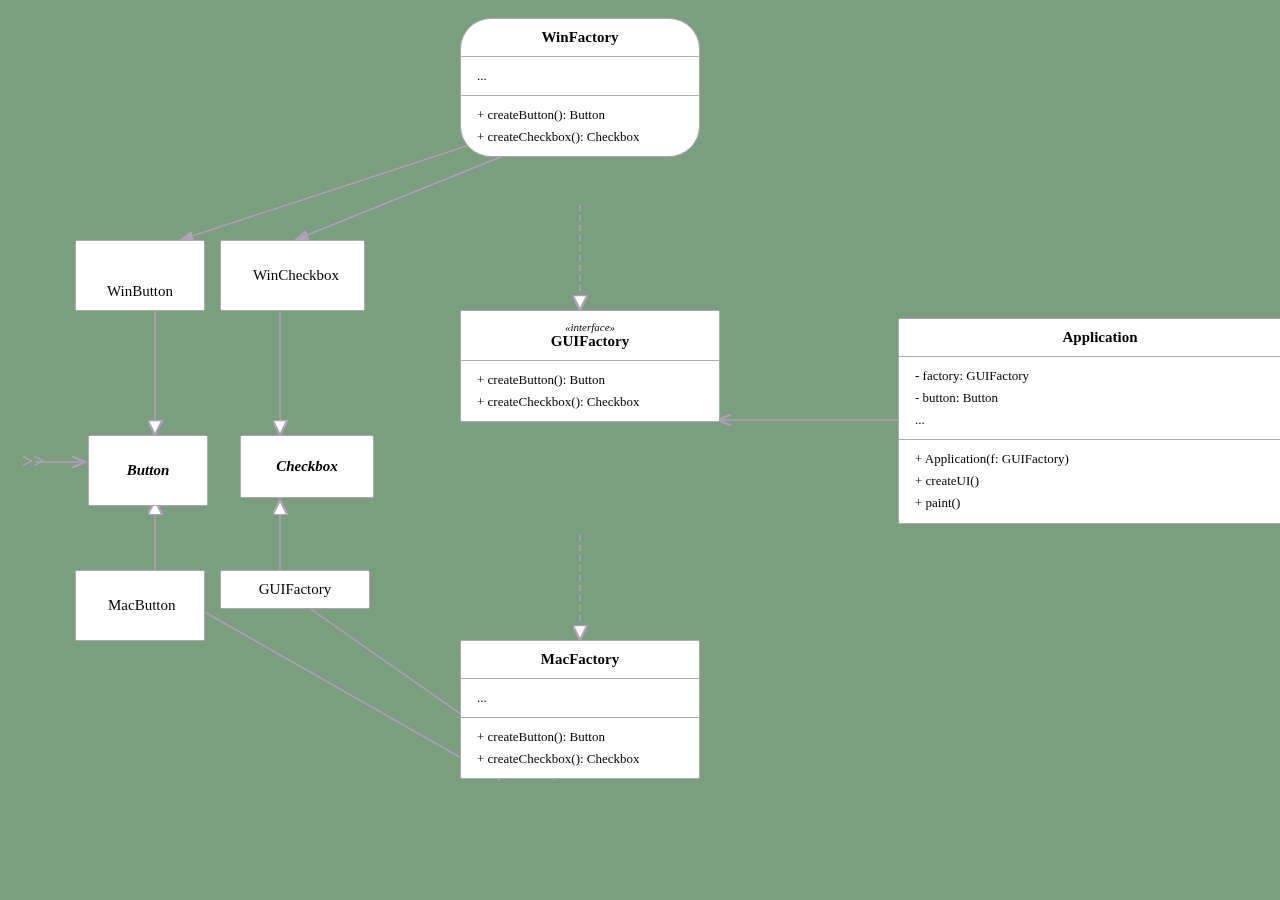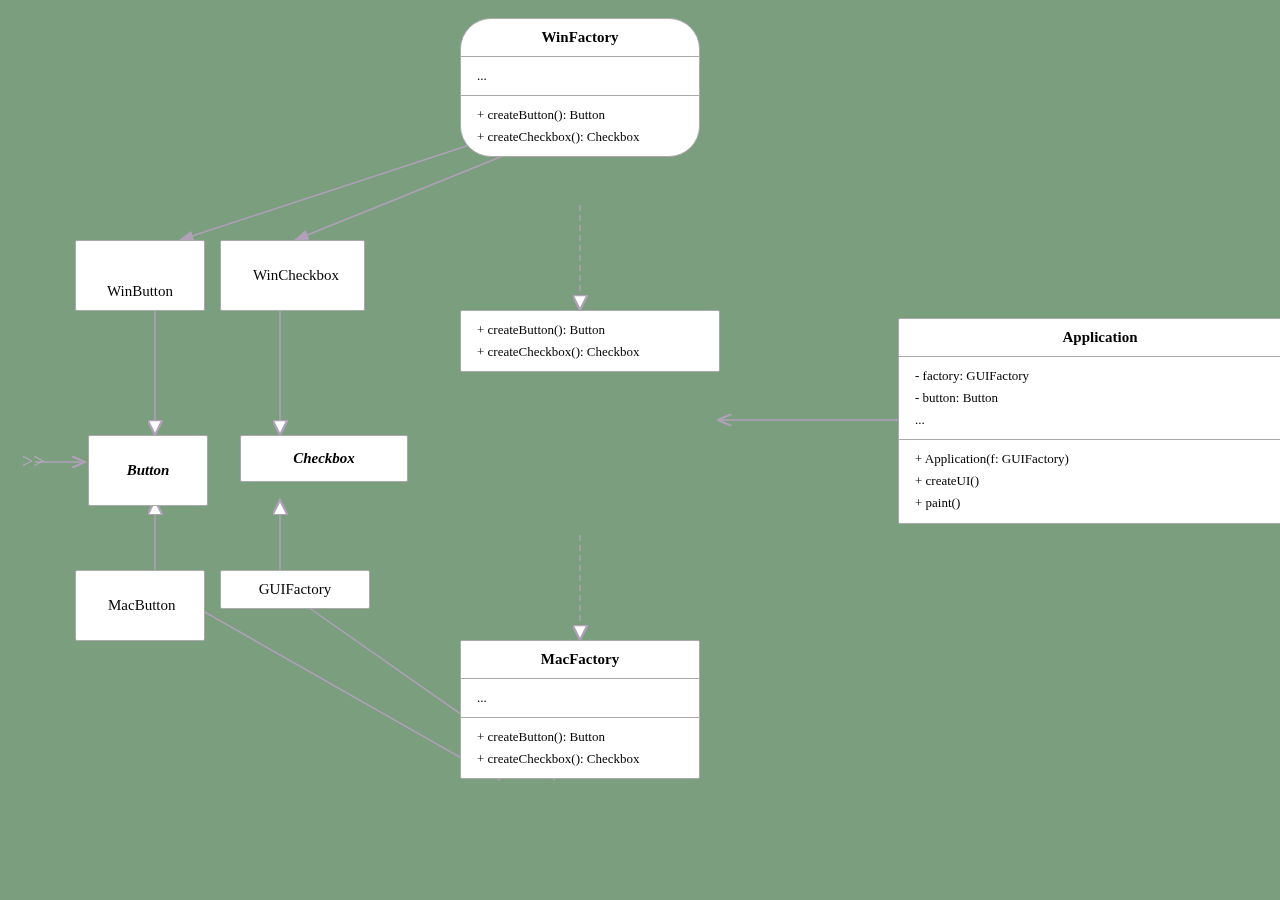--- a/index.html
+++ b/index.html
@@ -116,20 +116,24 @@
     <div class="box-section">
       <span>...</span>
     </div>
     <div class="box-section">
       <div>+ createButton(): Button</div>
       <div>+ createCheckbox(): Checkbox</div>
     </div>
   </div>
 
   <div class="uml-box" style="left: 460px; top: 310px; width: 260px;">
+    <div class="box-header">
+      <div class="small-label">«interface»</div>
+      <span class="bold">GUIFactory</span>
+    </div>
     <div class="box-section">
       <div>+ createButton(): Button</div>
       <div>+ createCheckbox(): Checkbox</div>
     </div>
   </div>
 
   <div class="uml-box" style="left: 460px; top: 640px; width: 240px;">
     <div class="box-header">
       <span class="bold">MacFactory</span>
     </div>
@@ -157,21 +161,21 @@
       <div>+ paint()</div>
     </div>
   </div>
 
   <div class="uml-box" style="left: 88px; top: 435px; width: 120px; padding: 16px;">
     <div class="box-header" style="border-bottom: none; padding: 10px 16px;">
       <span class="bold-italic">Button</span>
     </div>
   </div>
 
-  <div class="uml-box" style="left: 240px; top: 435px; width: 168px; padding: 4px;">
+  <div class="uml-box" style="left: 240px; top: 435px; width: 134px; padding: 12px;">
     <div class="box-header" style="border-bottom: none; padding: 10px 16px;">
       <span class="bold-italic">Checkbox</span>
     </div>
   </div>
 
   <div class="uml-box" style="left: 75px; top: 240px; width: 130px; padding: 0;">
     <div class="box-header" style="border-bottom: none; padding: 10px 16px; margin-top: 32px;">
       <span>WinButton</span>
     </div>
   </div>

